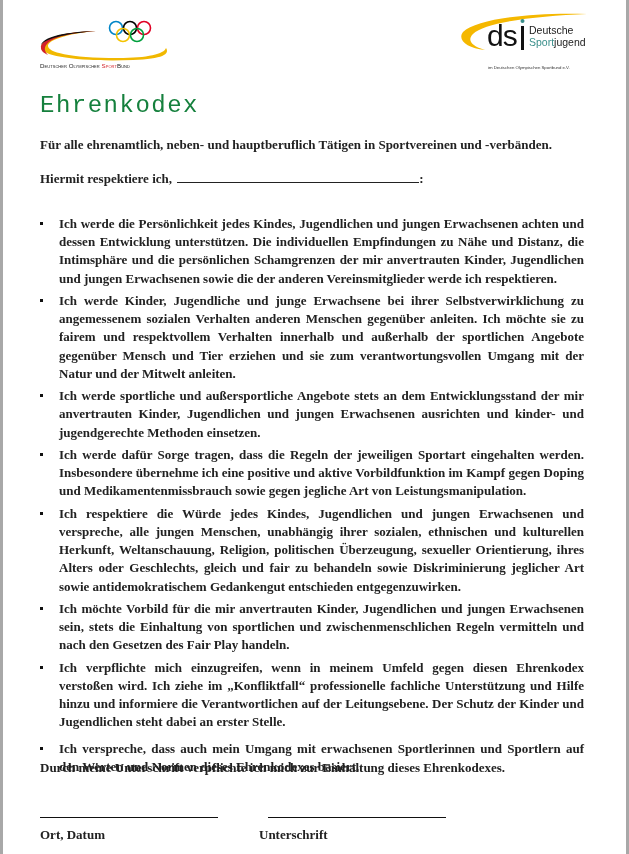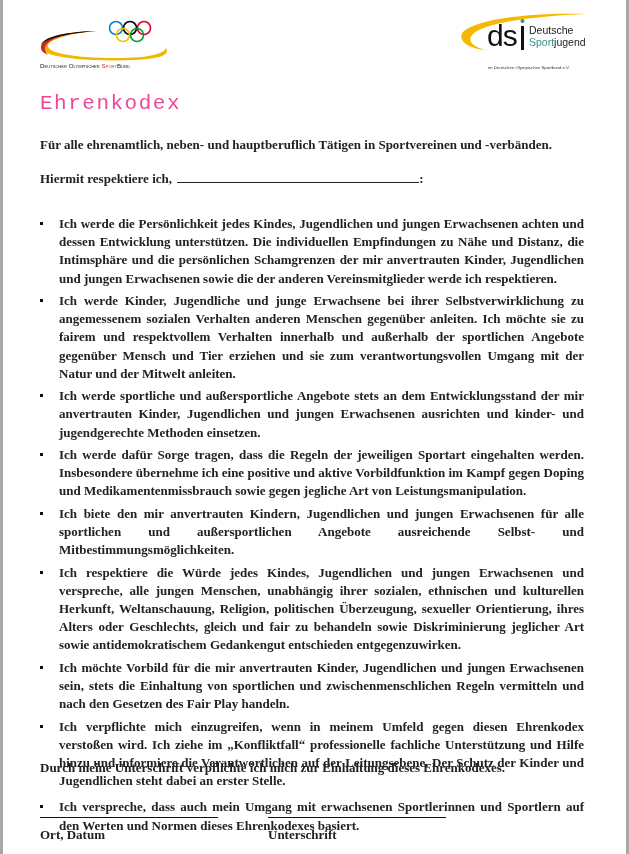--- a/index.html
+++ b/index.html
@@ -17,38 +17,38 @@
   .dosb-text { position: absolute; left: 40px; top: 62px; font-family: "Liberation Sans", sans-serif;
     font-size: 6.2px; letter-spacing: 0.05px; color: #222; white-space: nowrap; font-variant: small-caps; }
   .dosb-text .red { color: #d2232a; }
 
   
   .dsj-logo { position: absolute; left: 457px; top: 10px; width: 140px; height: 50px; }
   .dsj-sub { position: absolute; left: 488px; top: 65px; font-family: "Liberation Sans", sans-serif;
     font-size: 4.3px; color: #333; white-space: nowrap; }
 
   .title { position: absolute; left: 40px; top: 92px; font-family: "Liberation Mono", "DejaVu Sans Mono", monospace;
-    font-size: 21px; letter-spacing: 1.5px; color: #ec4899; font-weight: normal; margin: 0; }
+    font-size: 24px; letter-spacing: 1.5px; color: #15803d; font-weight: normal; margin: 0; }
 
   .text { font-size: 13px; font-weight: bold; color: #222; }
   .intro { position: absolute; left: 40px; top: 137px; white-space: nowrap; }
   .pledge { position: absolute; left: 40px; top: 171px; white-space: nowrap; }
   .pledge .line { display: inline-block; width: 242px; border-bottom: 1px solid #222; height: 7px; vertical-align: baseline; margin-left: 2px; }
 
   .list { position: absolute; left: 36px; top: 215px; width: 548px; margin: 0; padding: 0; list-style: none; }
   .list li { position: relative; padding-left: 23px; line-height: 18.2px; margin-bottom: 4.2px; text-align: justify; }
   .list li .bullet { position: absolute; left: 4px; top: 7px; width: 3px; height: 3px; background: #111; }
 
   .closing { position: absolute; left: 40px; top: 760px; white-space: nowrap; }
   .sig-line { position: absolute; top: 817px; height: 1px; background: #111; }
   .sig-line.place { left: 40px; width: 178px; }
   .sig-line.sign { left: 268px; width: 178px; }
   .sig-label { position: absolute; top: 827px; }
   .sig-label.place { left: 40px; }
-  .sig-label.sign { left: 268px; }
+  .sig-label.sign { left: 259px; }
 </style>
 </head>
 <body>
 
 <div class="edge-left"></div>
 <div class="edge-right"></div>
 
 <svg class="dosb-logo" viewBox="0 0 132 56">
   <path d="M58 13 C20 14 2 22 3 30 C4 38 40 44 95 42 C125 41 132 36 128 30 C126 36 110 40 80 40 C30 40 10 34 10 28 C10 22 28 16 58 13 Z" fill="#f1b800"></path>
   <path d="M58 13 C20 14 2 22 3 30 C3 33 6 35 10 37 C6 33 6 29 9 26 C14 20 30 15 58 13 Z" fill="#d2232a"></path>
@@ -80,21 +80,20 @@
 <div class="text pledge">
   <span>Hiermit respektiere ich,</span>
   <span class="line"></span><span>:</span>
 </div>
 
 <ul class="list text">
   <li><span class="bullet"></span><span>Ich werde die Persönlichkeit jedes Kindes, Jugendlichen und jungen Erwachsenen achten und dessen Entwicklung unterstützen. Die individuellen Empfindungen zu Nähe und Distanz, die Intimsphäre und die persönlichen Schamgrenzen der mir anvertrauten Kinder, Jugendlichen und jungen Erwachsenen sowie die der anderen Vereinsmitglieder werde ich respektieren.</span></li>
   <li><span class="bullet"></span><span>Ich werde Kinder, Jugendliche und junge Erwachsene bei ihrer Selbstverwirklichung zu angemessenem sozialen Verhalten anderen Menschen gegenüber anleiten. Ich möchte sie zu fairem und respektvollem Verhalten innerhalb und außerhalb der sportlichen Angebote gegenüber Mensch und Tier erziehen und sie zum verantwortungsvollen Umgang mit der Natur und der Mitwelt anleiten.</span></li>
   <li><span class="bullet"></span><span>Ich werde sportliche und außersportliche Angebote stets an dem Entwicklungsstand der mir anvertrauten Kinder, Jugendlichen und jungen Erwachsenen ausrichten und kinder- und jugendgerechte Methoden einsetzen.</span></li>
   <li><span class="bullet"></span><span>Ich werde dafür Sorge tragen, dass die Regeln der jeweiligen Sportart eingehalten werden. Insbesondere übernehme ich eine positive und aktive Vorbildfunktion im Kampf gegen Doping und Medikamentenmissbrauch sowie gegen jegliche Art von Leistungsmanipulation.</span></li>
-  <li><span class="bullet"></span><span>Ich biete den mir anvertrauten Kindern, Jugendlichen und jungen Erwachsenen für alle sportlichen und außersportlichen Angebote ausreichende Selbst- und Mitbestimmungsmöglichkeiten.</span></li>
   <li><span class="bullet"></span><span>Ich respektiere die Würde jedes Kindes, Jugendlichen und jungen Erwachsenen und verspreche, alle jungen Menschen, unabhängig ihrer sozialen, ethnischen und kulturellen Herkunft, Weltanschauung, Religion, politischen Überzeugung, sexueller Orientierung, ihres Alters oder Geschlechts, gleich und fair zu behandeln sowie Diskriminierung jeglicher Art sowie antidemokratischem Gedankengut entschieden entgegenzuwirken.</span></li>
   <li><span class="bullet"></span><span>Ich möchte Vorbild für die mir anvertrauten Kinder, Jugendlichen und jungen Erwachsenen sein, stets die Einhaltung von sportlichen und zwischenmenschlichen Regeln vermitteln und nach den Gesetzen des Fair Play handeln.</span></li>
   <li style="margin-bottom:8px"><span class="bullet"></span><span>Ich verpflichte mich einzugreifen, wenn in meinem Umfeld gegen diesen Ehrenkodex verstoßen wird. Ich ziehe im „Konfliktfall“ professionelle fachliche Unterstützung und Hilfe hinzu und informiere die Verantwortlichen auf der Leitungsebene. Der Schutz der Kinder und Jugendlichen steht dabei an erster Stelle.</span></li>
   <li><span class="bullet"></span><span>Ich verspreche, dass auch mein Umgang mit erwachsenen Sportlerinnen und Sportlern auf den Werten und Normen dieses Ehrenkodexes basiert.</span></li>
 </ul>
 
 <div class="text closing">Durch meine Unterschrift verpflichte ich mich zur Einhaltung dieses Ehrenkodexes.</div>
 
 <div class="sig-line place"></div>
 <div class="sig-line sign"></div>

